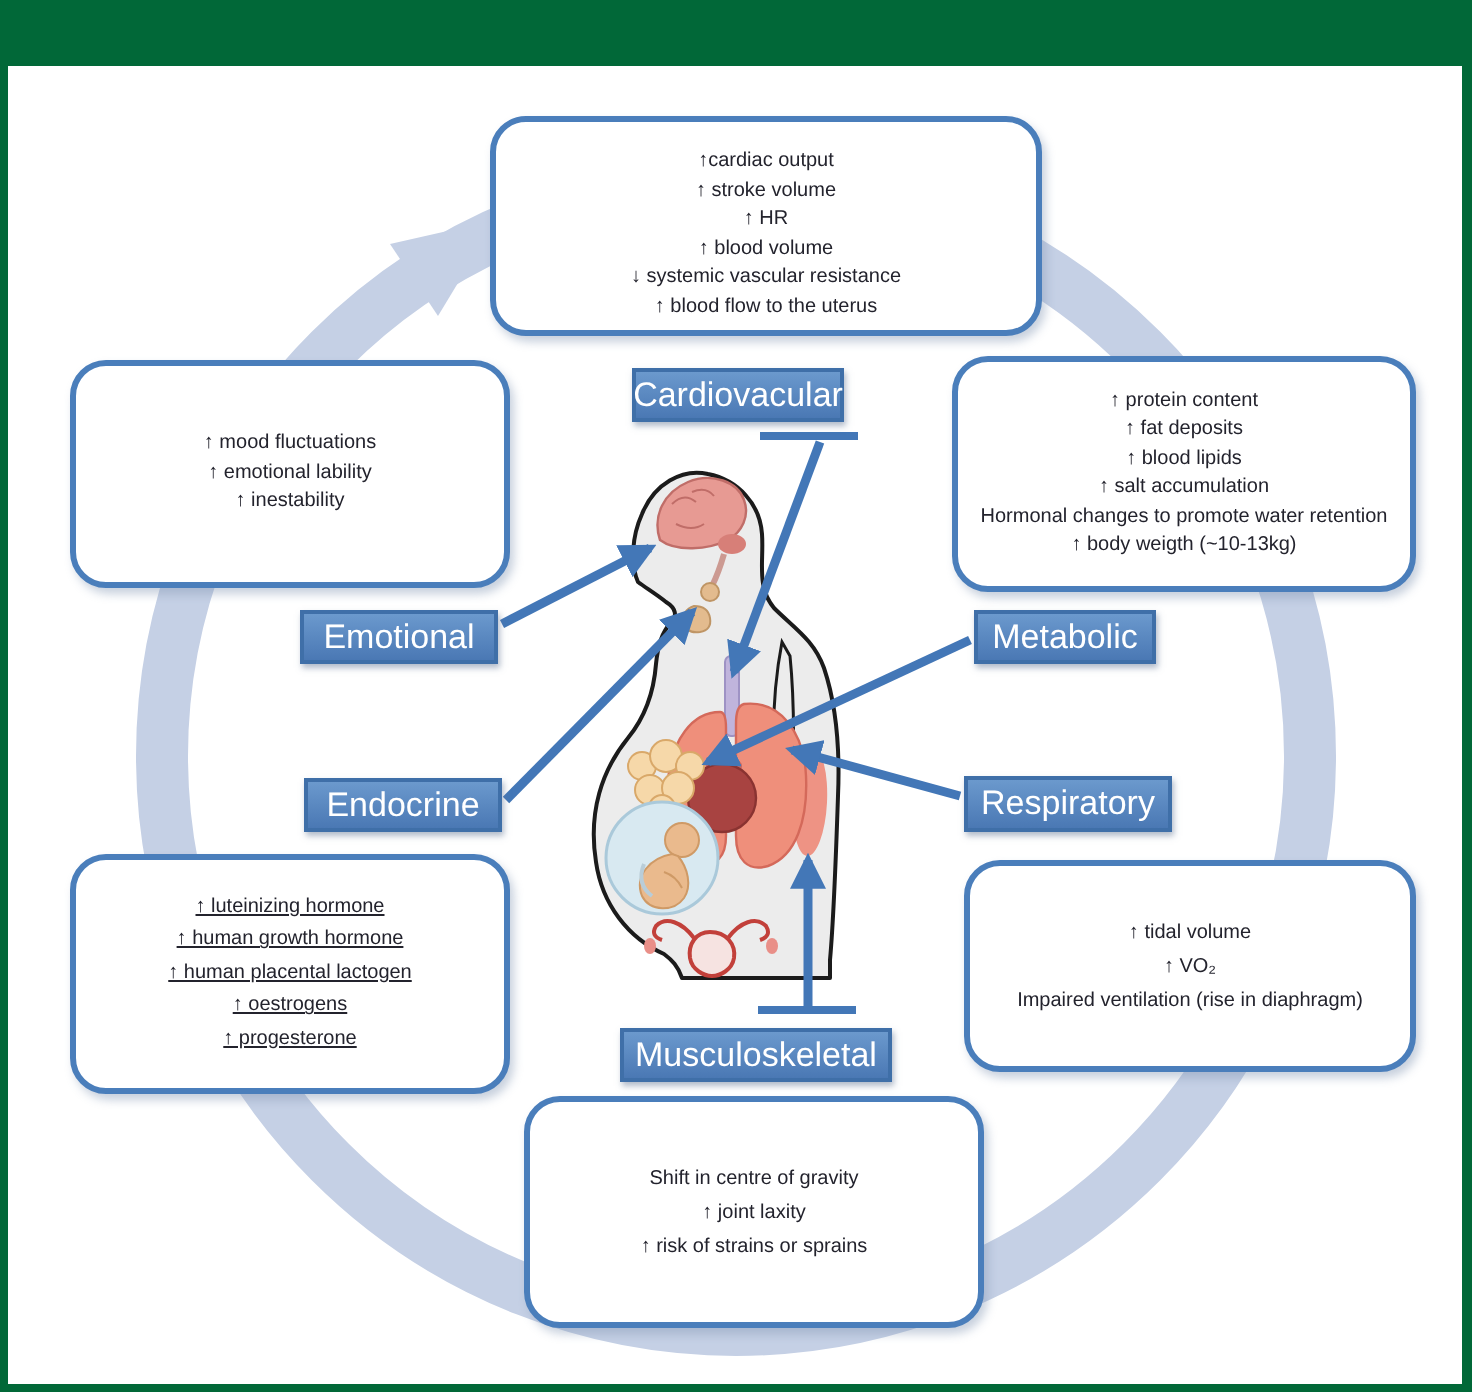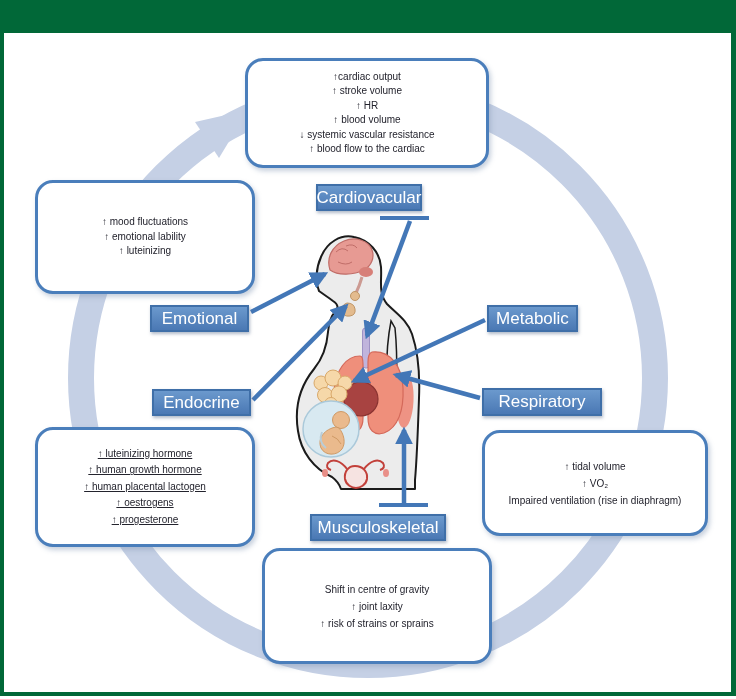--- a/index.html
+++ b/index.html
@@ -119,61 +119,69 @@
       <line x1="410" y1="221" x2="367" y2="336" marker-end="url(#ah)"></line>
       <line x1="251" y1="312" x2="325" y2="274" marker-end="url(#ah)"></line>
       <line x1="253" y1="400" x2="346" y2="306" marker-end="url(#ah)"></line>
       <line x1="485" y1="320" x2="354" y2="381" marker-end="url(#ah)"></line>
       <line x1="480" y1="398" x2="396" y2="375" marker-end="url(#ah)"></line>
       <line x1="379" y1="505" x2="428" y2="505" stroke-width="4"></line>
       <line x1="404" y1="504" x2="404" y2="430" marker-end="url(#ah)"></line>
     </g>
   </svg>
 
-  <div class="callout lh145" style="left:245px;top:58px;width:244px;height:110px;">
+  <div class="callout lh145" style="left:245px;top:58px;width:276px;height:110px;justify-content:flex-end;">
       <div class="line">↑cardiac output</div>
       <div class="line">↑ stroke volume</div>
       <div class="line">↑ HR</div>
       <div class="line">↑ blood volume</div>
       <div class="line">↓ systemic vascular resistance</div>
-      <div class="line">↑ blood flow to the cardiac</div>
+      <div class="line">↑ blood flow to the uterus</div>
     </div>
 
+  <div class="callout lh145" style="left:476px;top:178px;width:232px;height:118px;">
+      <div class="line">↑ protein content</div>
+      <div class="line">↑ fat deposits</div>
+      <div class="line">↑ blood lipids</div>
+      <div class="line">↑ salt accumulation</div>
+      <div class="line">Hormonal changes to promote water retention</div>
+      <div class="line">↑ body weigth (~10-13kg)</div>
+    </div>
 
   <div class="callout lh17" style="left:482px;top:430px;width:226px;height:106px;">
       <div class="line">↑ tidal volume</div>
       <div class="line">↑ VO₂</div>
       <div class="line">Impaired ventilation (rise in diaphragm)</div>
     </div>
 
   <div class="callout lh17" style="left:262px;top:548px;width:230px;height:116px;">
       <div class="line">Shift in centre of gravity</div>
       <div class="line">↑ joint laxity</div>
       <div class="line">↑ risk of strains or sprains</div>
     </div>
 
   <div class="callout lh145" style="left:35px;top:180px;width:220px;height:114px;">
       <div class="line">↑ mood fluctuations</div>
       <div class="line">↑ emotional lability</div>
-      <div class="line">↑ luteinizing</div>
+      <div class="line">↑ inestability</div>
     </div>
 
   <div class="callout lh165" style="left:35px;top:427px;width:220px;height:120px;text-decoration:underline;">
       <div class="line">↑ luteinizing hormone</div>
       <div class="line">↑ human growth hormone</div>
       <div class="line">↑ human placental lactogen</div>
       <div class="line">↑ oestrogens</div>
       <div class="line">↑ progesterone</div>
     </div>
 
   <div class="syslabel" style="left:316px;top:184px;width:106px;height:27px;">Cardiovacular</div>
 
   <div class="syslabel" style="left:150px;top:305px;width:99px;height:27px;">Emotional</div>
 
   <div class="syslabel" style="left:152px;top:389px;width:99px;height:27px;">Endocrine</div>
 
   <div class="syslabel" style="left:487px;top:305px;width:91px;height:27px;">Metabolic</div>
 
-  <div class="syslabel" style="left:482px;top:388px;width:120px;height:28px;">Respiratory</div>
+  <div class="syslabel" style="left:482px;top:388px;width:104px;height:28px;">Respiratory</div>
 
   <div class="syslabel" style="left:310px;top:514px;width:136px;height:27px;">Musculoskeletal</div>
 
 </div>
 
 </body></html>

